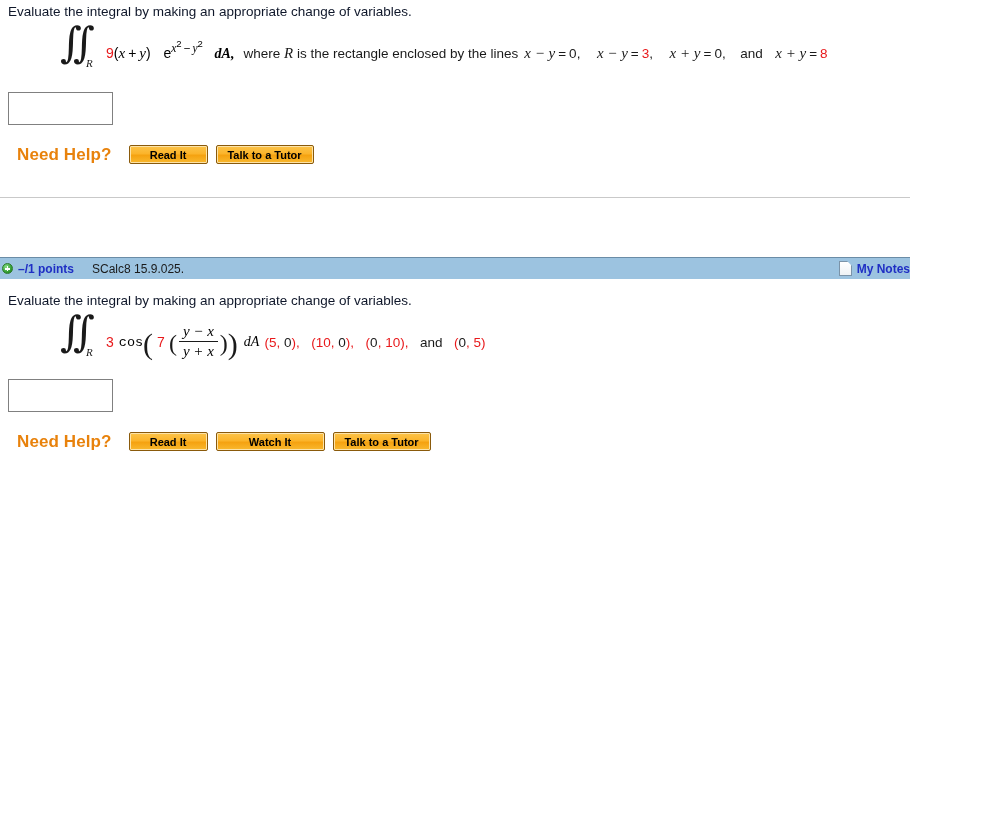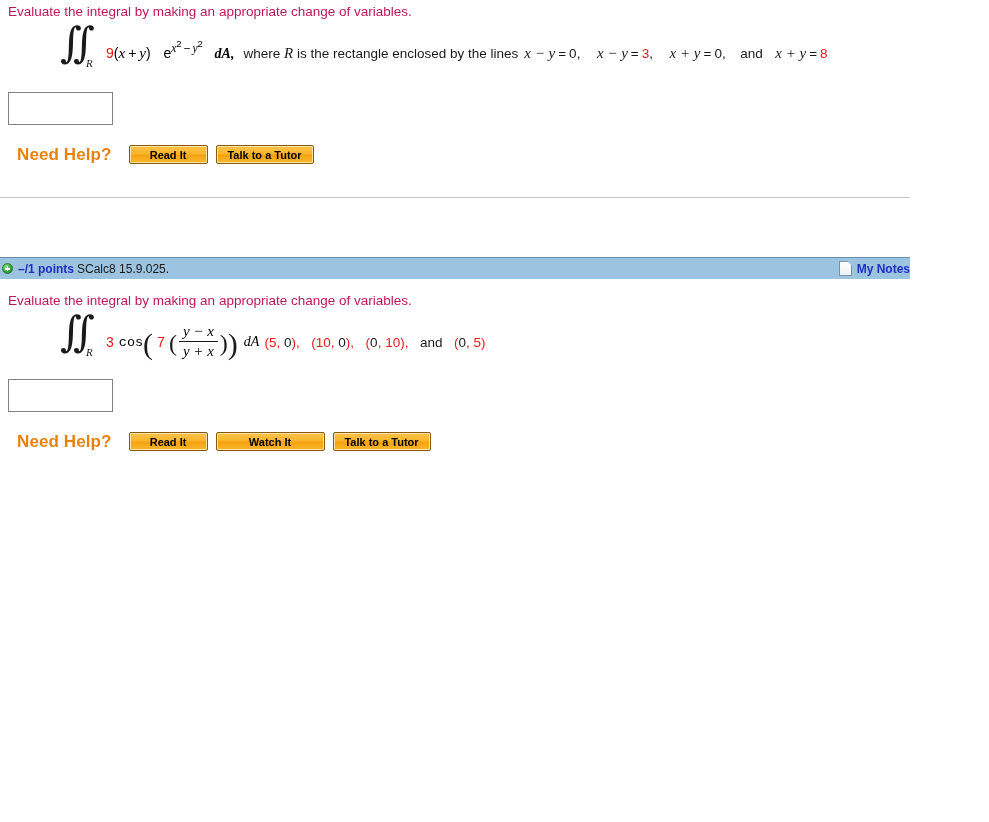--- a/index.html
+++ b/index.html
@@ -15,21 +15,21 @@
     color: #000000;
     position: relative;
     overflow: hidden;
   }
 
   
   .problem { position: relative; }
 
   .prompt {
     font-size: 13.5px;
-    color: #be185d;
+    color: #0f172a;
     line-height: 18px;
     padding-left: 8px;
   }
 
   .math-line {
     padding-left: 60px;
     margin-top: 10px;
     font-size: 14px;
     display: flex;
     align-items: center;
@@ -206,21 +206,21 @@
     position: absolute;
     background: #ffffff;
   }
   .plus-icon::before { left: 2px; top: 4px; width: 5px; height: 1.5px; }
   .plus-icon::after  { left: 3.7px; top: 2.2px; width: 1.5px; height: 5px; }
 
   .points {
     color: #1f2fc4;
     font-weight: bold;
     font-size: 12px;
-    margin-right: 3px;
+    margin-right: 18px;
   }
   .qid {
     color: #1a1a1a;
     font-size: 12px;
   }
   .qbar-right {
     margin-left: auto;
     display: flex;
     align-items: center;
     padding-right: 0;

